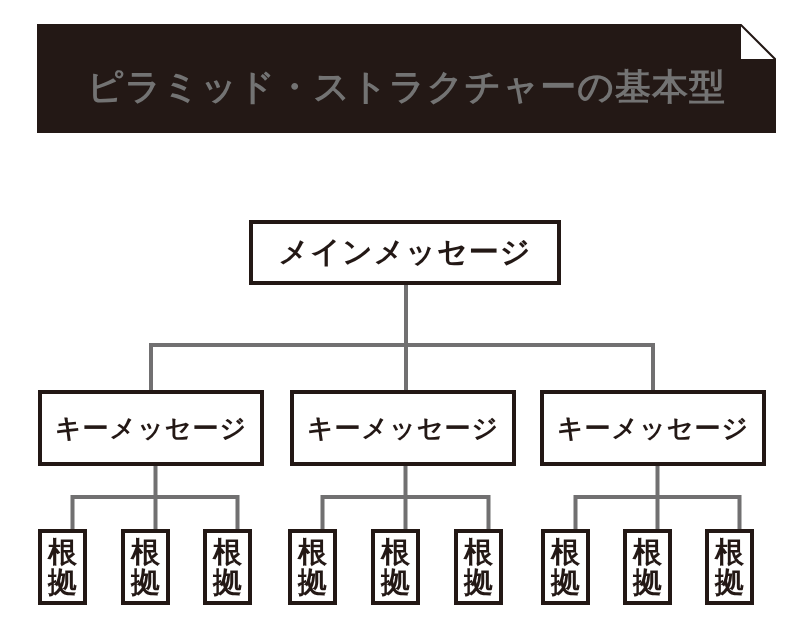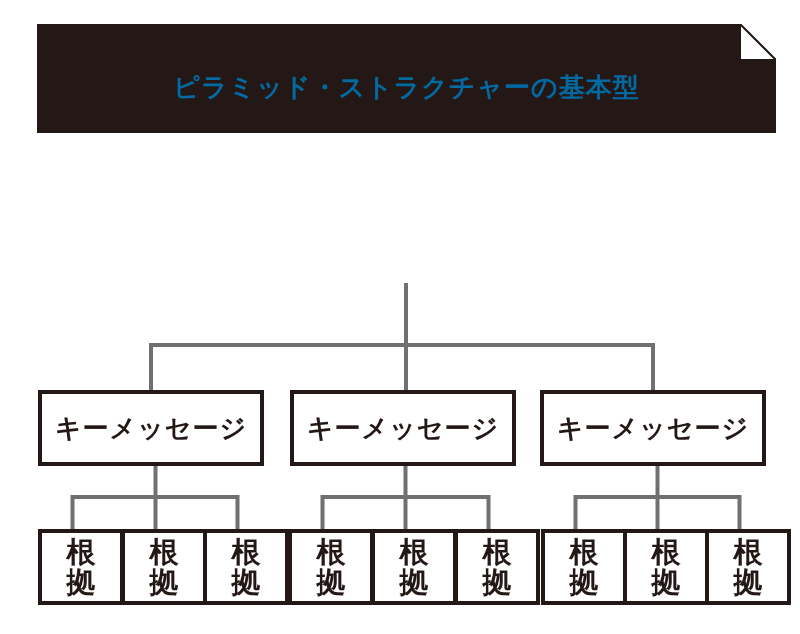--- a/index.html
+++ b/index.html
@@ -34,22 +34,22 @@
     position: absolute;
     left: 0;
     top: 0;
     width: 100%;
     height: 100%;
     display: flex;
     align-items: center;
     justify-content: center;
     padding-top: 17px;
     box-sizing: border-box;
-    color: #0369a1;
-    font-size: 26px;
+    color: #737373;
+    font-size: 36px;
     font-weight: bold;
     letter-spacing: 1px;
     white-space: nowrap;
   }
 
   
   .connectors {
     position: absolute;
     left: 0;
     top: 0;
@@ -87,21 +87,21 @@
     height: 76px;
     font-size: 26px;
     letter-spacing: 1px;
   }
   .key-box.k0 { left: 38px; }
   .key-box.k1 { left: 290px; }
   .key-box.k2 { left: 540px; }
 
   .root-box {
     top: 529px;
-    width: 86px;
+    width: 49px;
     height: 76px;
     font-size: 29px;
   }
   .root-box .stack {
     display: inline-block;
     width: 1em;
     word-break: break-all;
     line-height: 1.05;
   }
   .root-box.r0 { left: 38px; }
@@ -135,20 +135,23 @@
     <path d="M155.5,450 L155.5,532"></path>
     <path d="M72.5,532 L72.5,497 L237.5,497 L237.5,532"></path>
 
     <path d="M405.5,450 L405.5,532"></path>
     <path d="M322.5,532 L322.5,497 L488.5,497 L488.5,532"></path>
 
     <path d="M657.5,450 L657.5,532"></path>
     <path d="M575.5,532 L575.5,497 L739.5,497 L739.5,532"></path>
   </svg>
 
+  <div class="node main-box">
+    <span>メインメッセージ</span>
+  </div>
 
   <div class="node key-box k0">
     <span>キーメッセージ</span>
   </div>
   <div class="node key-box k1">
     <span>キーメッセージ</span>
   </div>
   <div class="node key-box k2">
     <span>キーメッセージ</span>
   </div>

